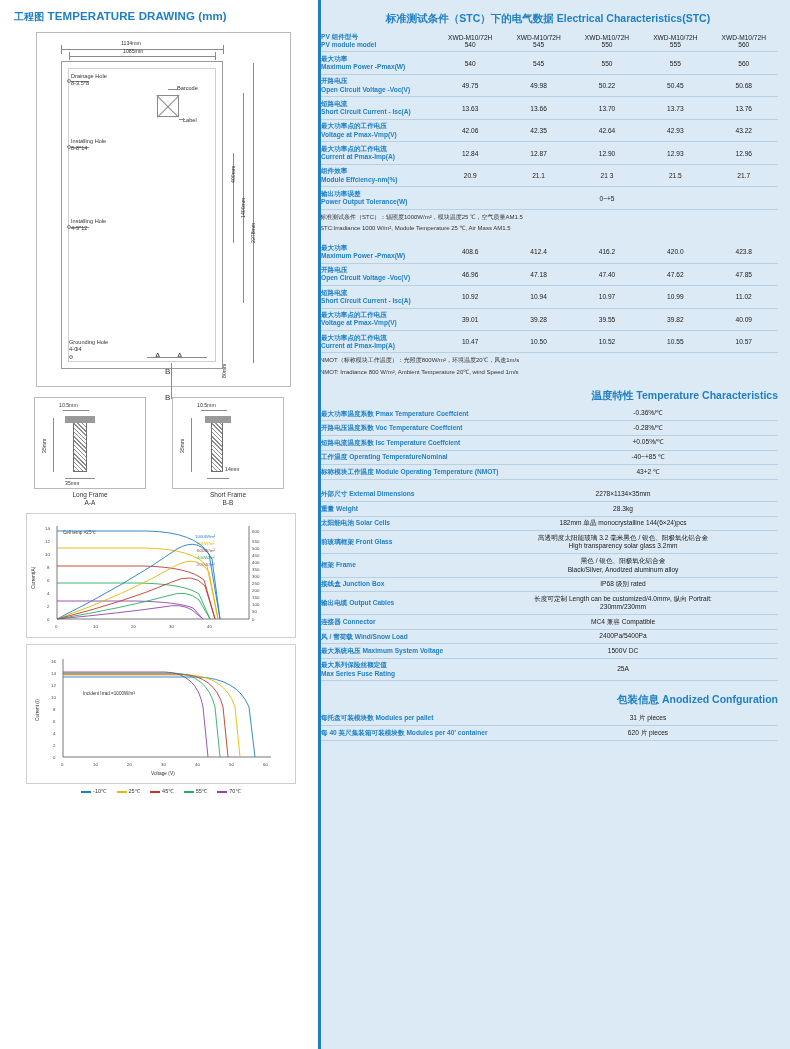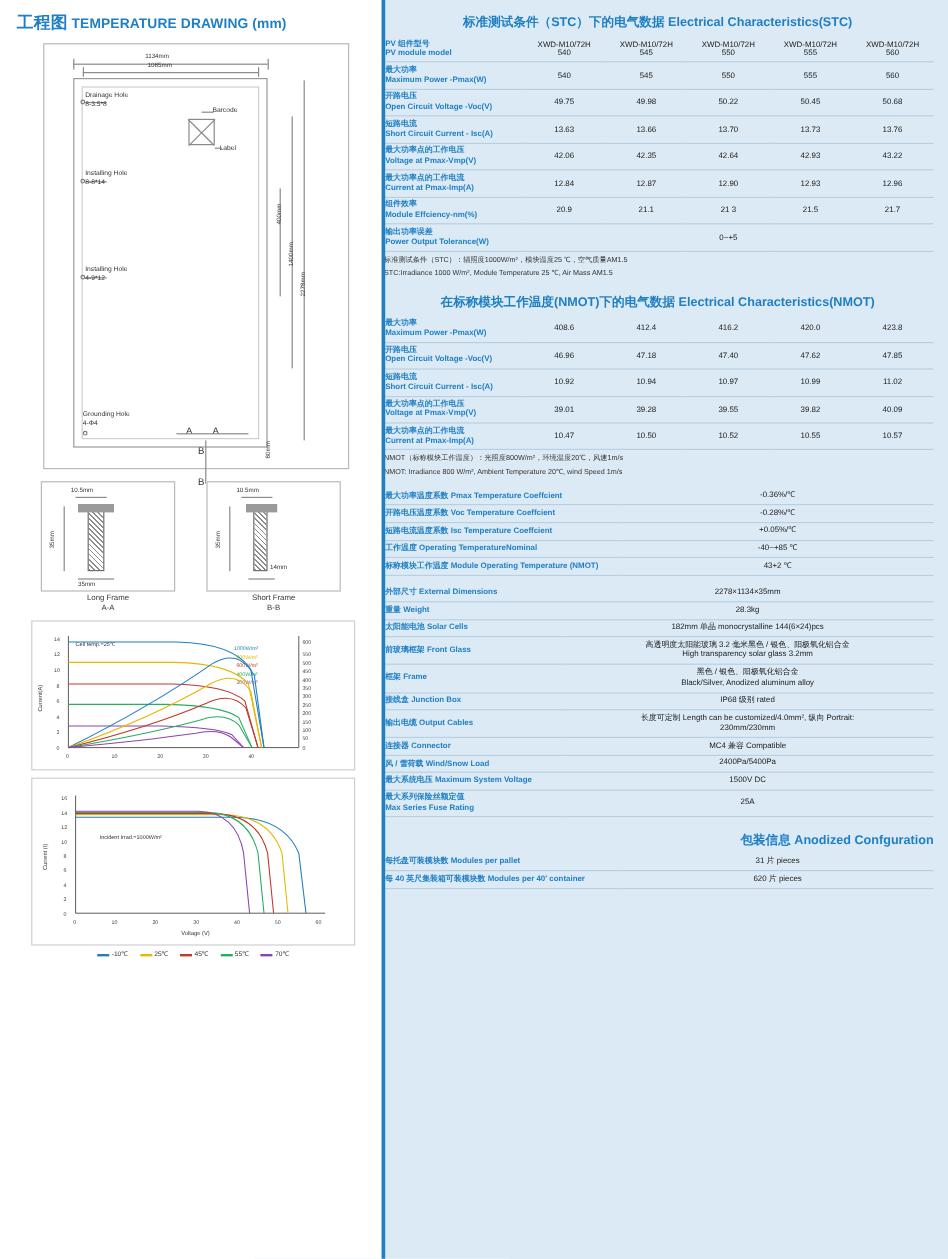--- a/index.html
+++ b/index.html
@@ -26,21 +26,21 @@
   .right-col {
     flex:1; height:100%;
     background:#dceaf5;
     padding: 8px 12px 8px 0;
     overflow:hidden;
   }
   h2.sec {
     color:#1f7fc4; font-size:11.5px; font-weight:bold; margin:0 0 6px 0;
     letter-spacing:0.1px;
   }
-  h2.sec .cn { font-size:14px; }
+  h2.sec .cn { font-size:10px; }
 
   
   .draw-box { border:1px solid #b9b9b9; background:#fff; position:relative; }
   .eng-draw { width:255px; height:355px; margin: 8px 0 0 22px; }
   .tiny { font-size:5.2px; color:#333; position:absolute; white-space:nowrap; }
   .tiny2 { font-size:5.6px; color:#333; position:absolute; white-space:nowrap; }
   .ln { position:absolute; background:#8a8a8a; }
   .panel-outline {
     position:absolute; left:30px; top:28px; width:150px; height:310px;
     border:1px solid #9a9a9a;
@@ -401,21 +401,20 @@
         </td>
         <td class="val" colspan="5">0~+5</td>
       </tr>
     </tbody>
       </table>
     <div class="note">标准测试条件（STC）：辐照度1000W/m²，模块温度25 ℃，空气质量AM1.5</div>
     <div class="note">STC:Irradiance 1000 W/m², Module Temperature 25 ℃, Air Mass AM1.5</div>
 
     <div class="spacer"></div>
 
-    <h3 class="rsec">在标称模块工作温度(NMOT)下的电气数据 Electrical Characteristics(NMOT)</h3>
     <table class="t">
       <tbody>
           <tr class="rowline">
         <td class="lcell">
           <span class="lbl-cn">最大功率</span>
           <span class="lbl-en">Maximum Power -Pmax(W)</span>
         </td>
         <td class="val">408.6</td>
         <td class="val">412.4</td>
         <td class="val">416.2</td>
@@ -466,20 +465,21 @@
         <td class="val">10.55</td>
         <td class="val">10.57</td>
       </tr>
     </tbody>
       </table>
     <div class="note">NMOT（标称模块工作温度）：光照度800W/m²，环境温度20℃，风速1m/s</div>
     <div class="note">NMOT: Irradiance 800 W/m², Ambient Temperature 20℃, wind Speed 1m/s</div>
 
     <div class="spacer"></div>
 
+    <h3 class="rsec right">温度特性 Temperature Characteristics</h3>
     <table class="t">
       <tbody>
           <tr class="rowline">
         <td class="lcell" style="width:200px;">
           <span class="lbl-cn"><span>最大功率温度系数</span> <span>Pmax Temperature Coeffcient</span></span>
         </td>
         <td class="rval">-0.36%/℃</td>
       </tr>
       <tr class="rowline">
         <td class="lcell" style="width:200px;">

